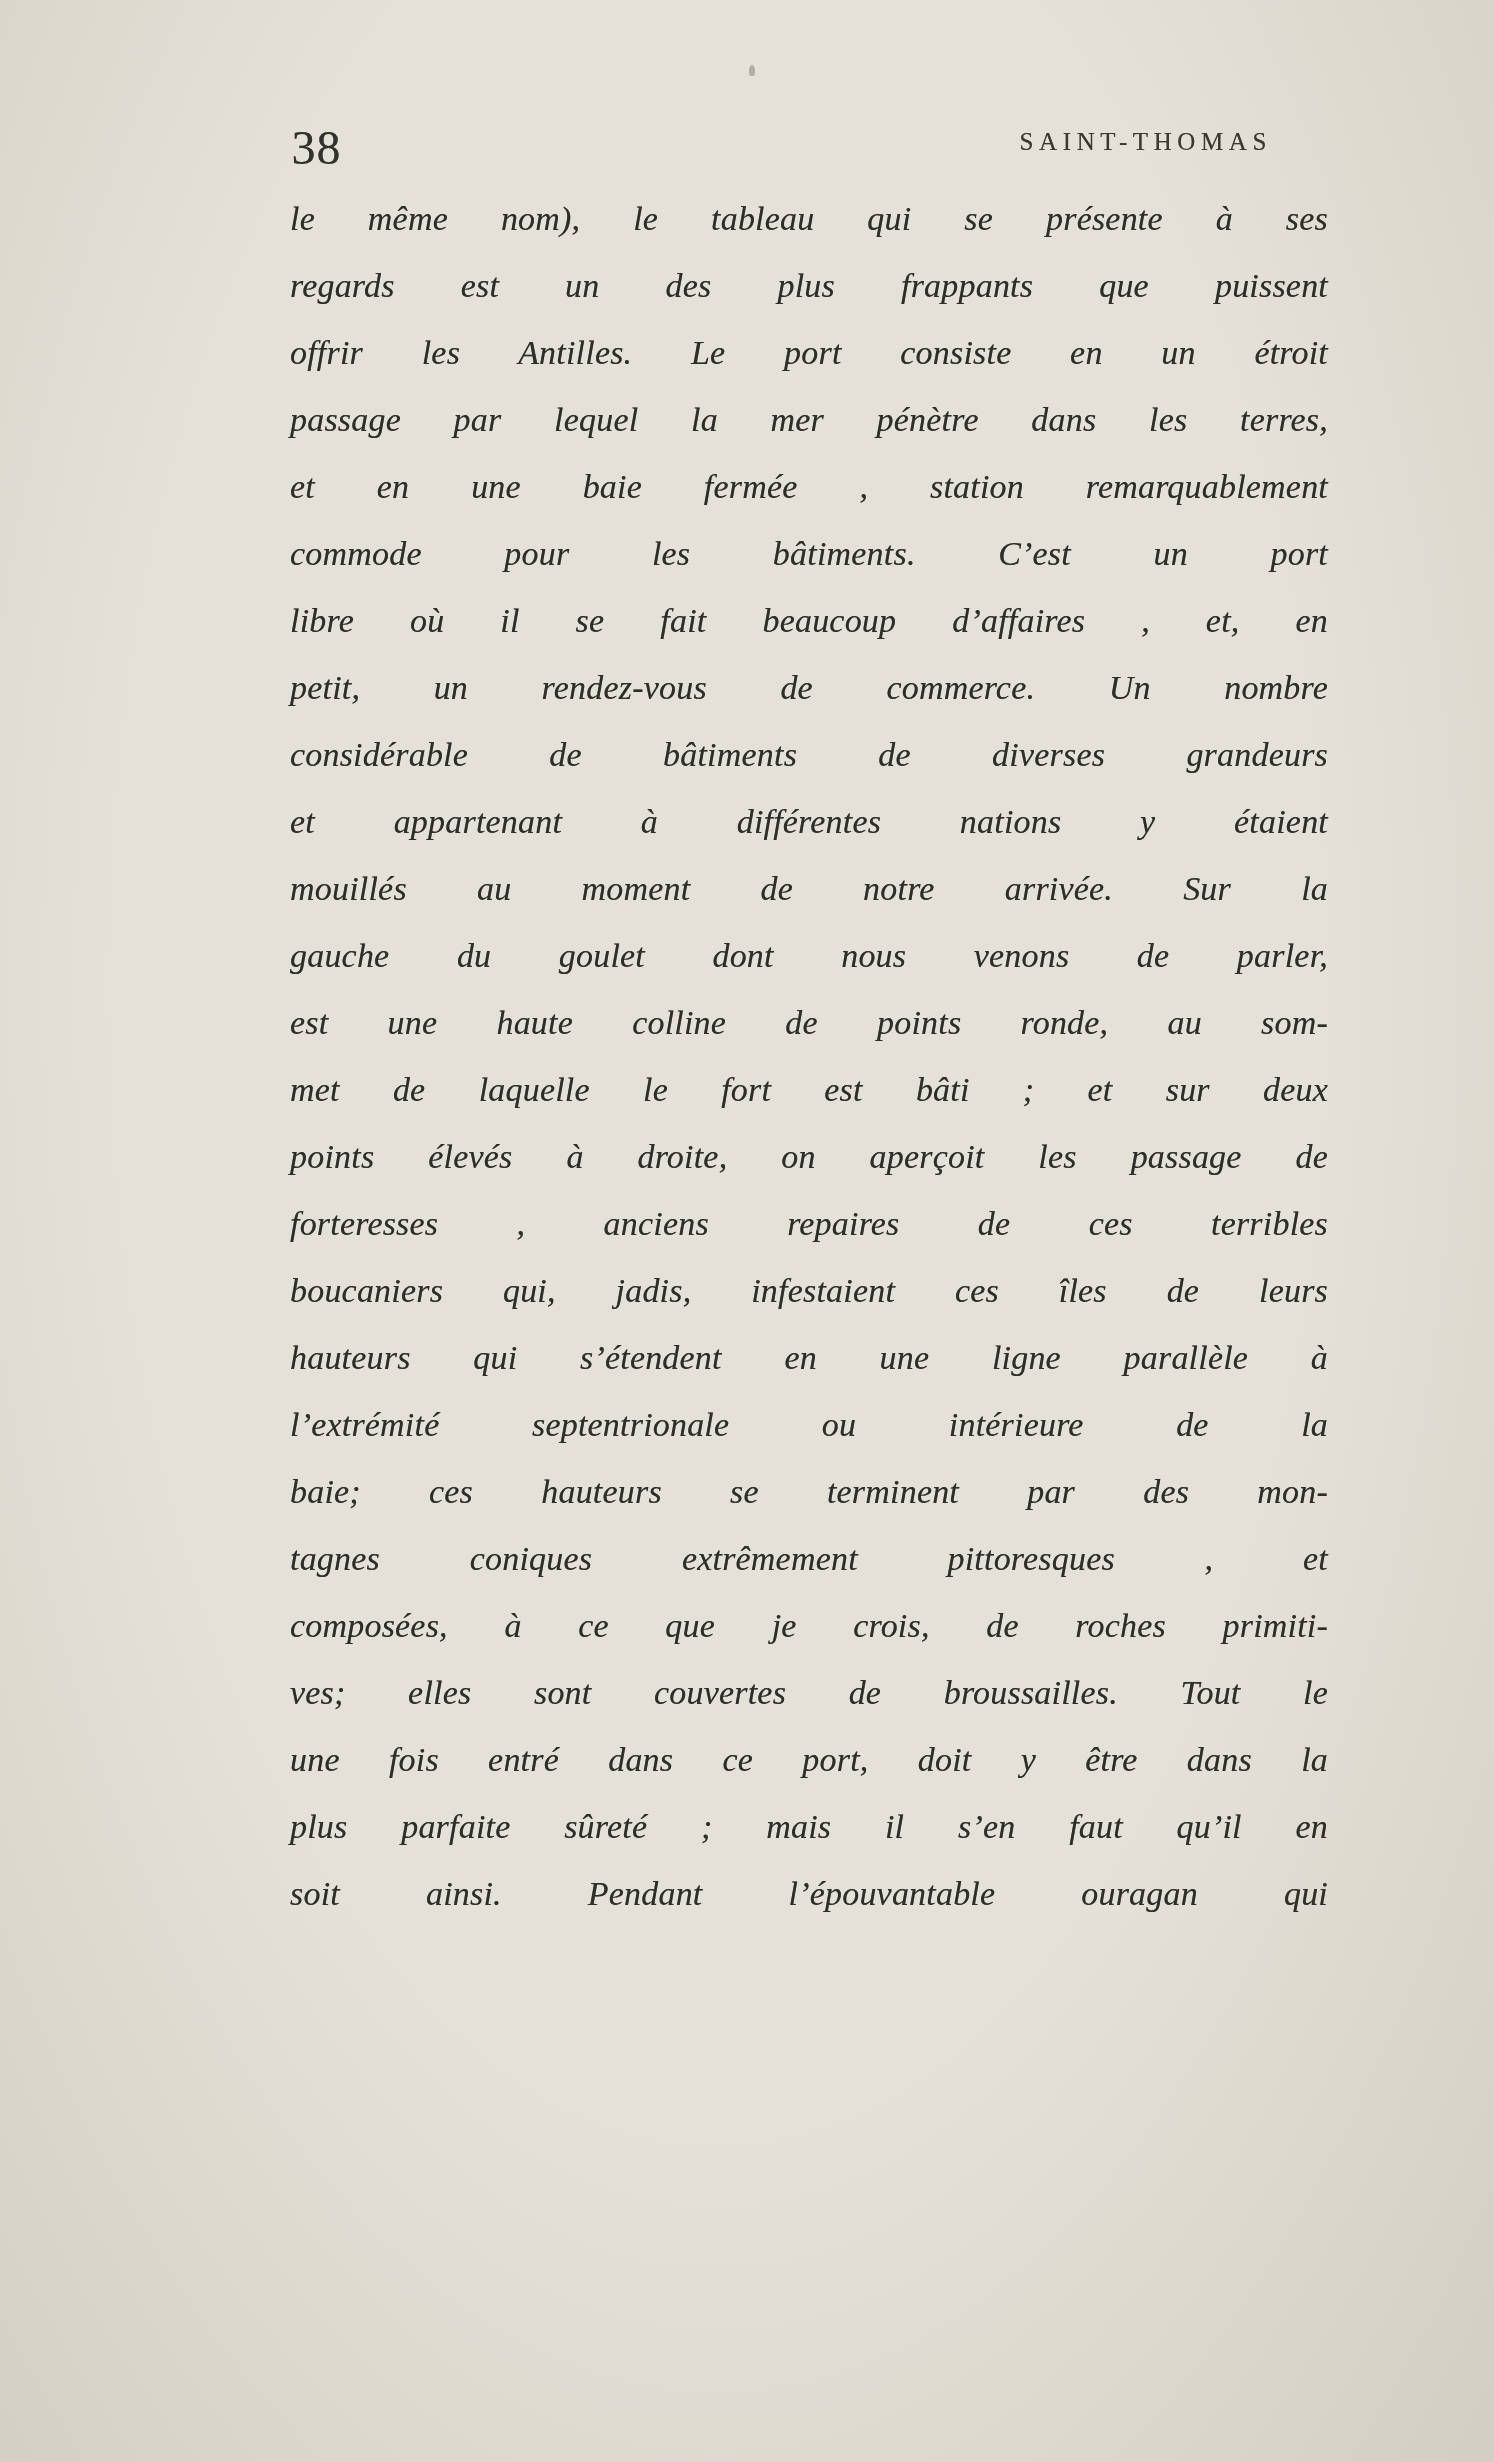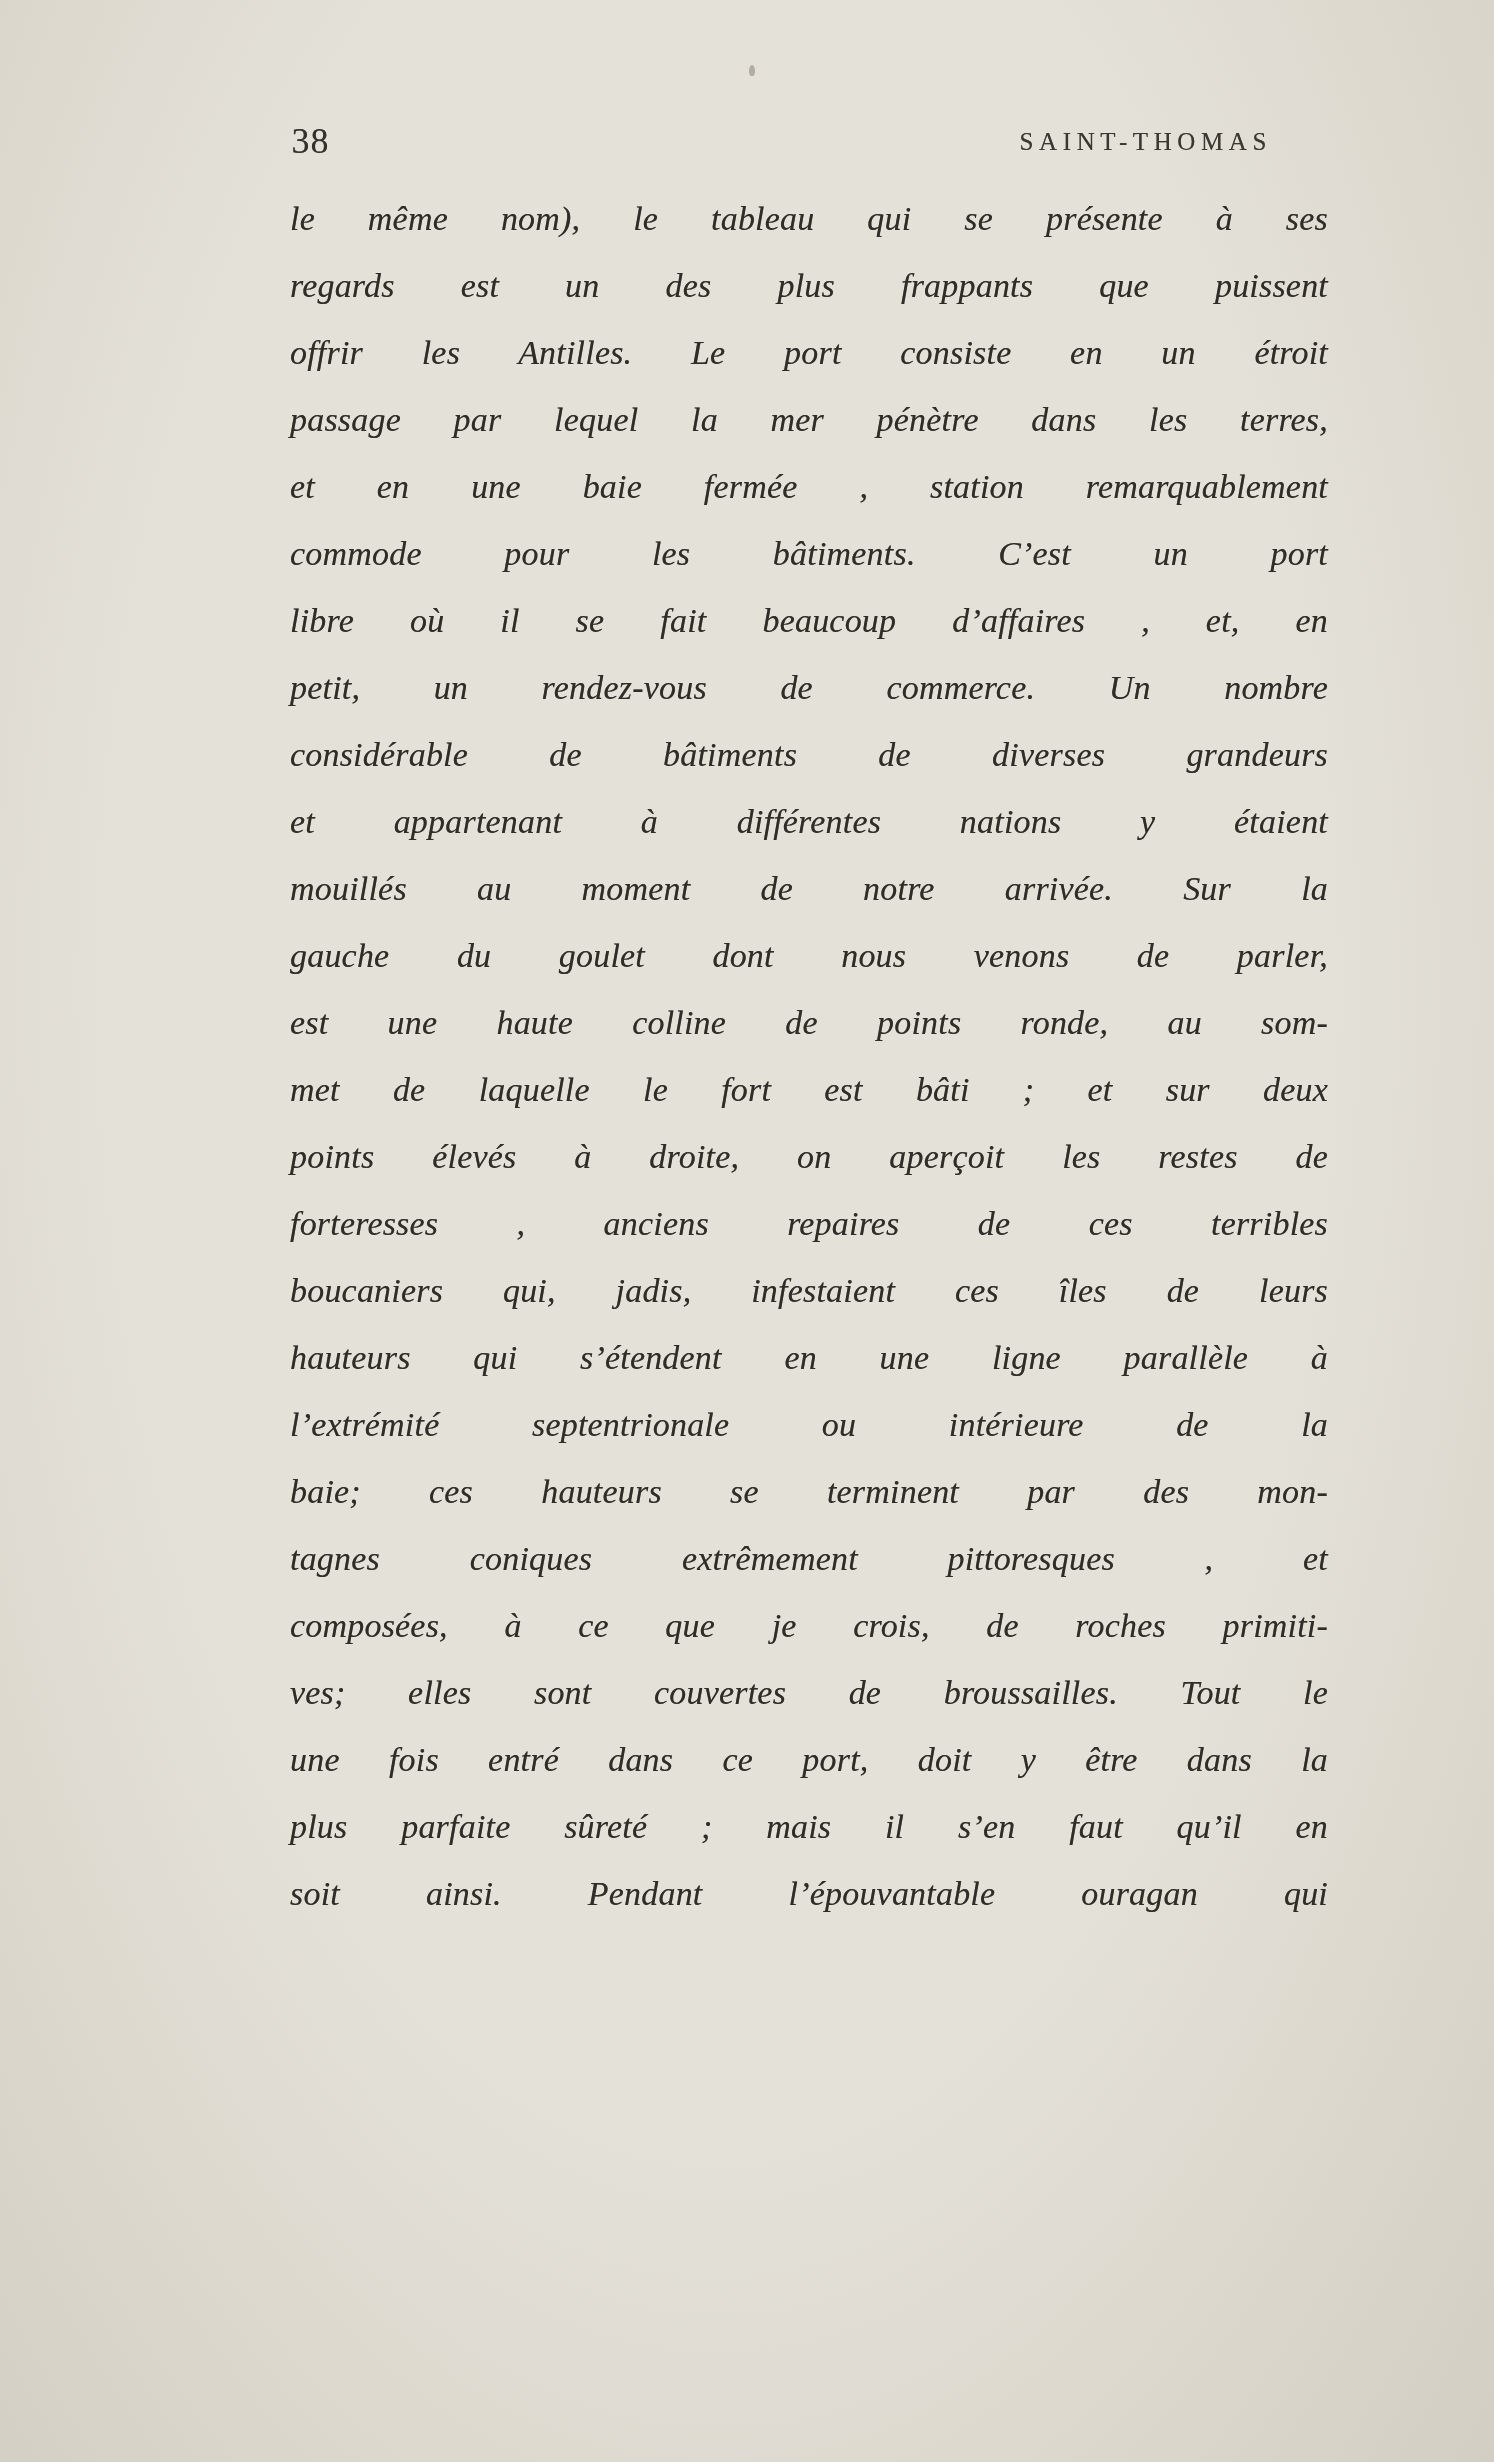--- a/index.html
+++ b/index.html
@@ -35,21 +35,21 @@
   }
   .header-row {
     position: relative;
     height: 51px;
     margin-bottom: 14.4px;
   }
   .page-number {
     position: absolute;
     left: 1.6px;
     top: 0;
-    font-size: 36px;
+    font-size: 48px;
     letter-spacing: 0.8px;
     color: #33312b;
   }
   .running-title {
     position: absolute;
     left: 0;
     right: 56px;
     top: 8px;
     text-align: right;
     font-size: 25px;
@@ -95,21 +95,21 @@
       <div class="line">et en une baie fermée , station remarquablement</div>
       <div class="line">commode pour les bâtiments. C’est un port</div>
       <div class="line">libre où il se fait beaucoup d’affaires , et, en</div>
       <div class="line">petit, un rendez-vous de commerce. Un nombre</div>
       <div class="line">considérable de bâtiments de diverses grandeurs</div>
       <div class="line">et appartenant à différentes nations y étaient</div>
       <div class="line">mouillés au moment de notre arrivée. Sur la</div>
       <div class="line">gauche du goulet dont nous venons de parler,</div>
       <div class="line">est une haute colline de points ronde, au som-</div>
       <div class="line">met de laquelle le fort est bâti ; et sur deux</div>
-      <div class="line">points élevés à droite, on aperçoit les restes de</div>
+      <div class="line">points élevés à droite, on aperçoit les passage de</div>
       <div class="line">forteresses , anciens repaires de ces terribles</div>
       <div class="line">boucaniers qui, jadis, infestaient ces îles de leurs</div>
       <div class="line">hauteurs qui s’étendent en une ligne parallèle à</div>
       <div class="line">l’extrémité septentrionale ou intérieure de la</div>
       <div class="line">baie; ces hauteurs se terminent par des mon-</div>
       <div class="line">tagnes coniques extrêmement pittoresques , et</div>
       <div class="line">composées, à ce que je crois, de roches primiti-</div>
       <div class="line">ves; elles sont couvertes de broussailles. Tout le</div>
       <div class="line">une fois entré dans ce port, doit y être dans la</div>
       <div class="line">plus parfaite sûreté ; mais il s’en faut qu’il en</div>

